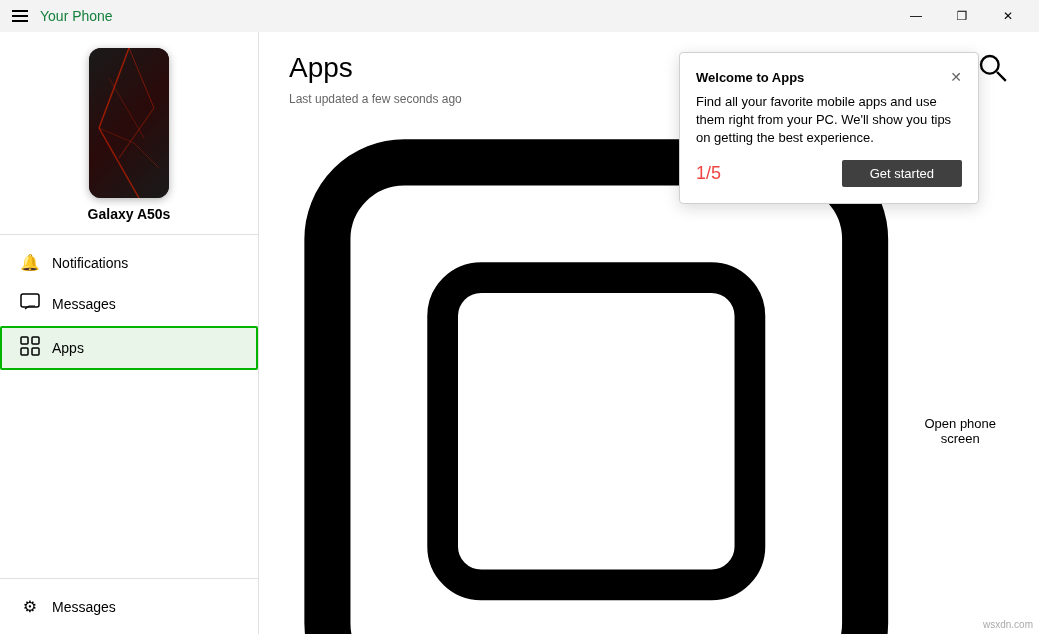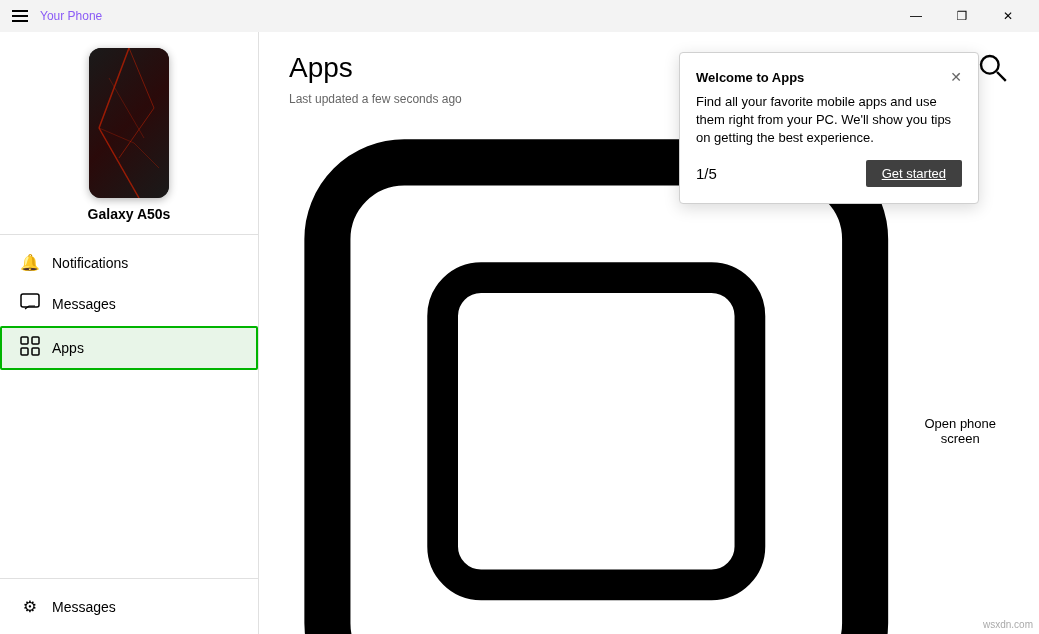--- a/index.html
+++ b/index.html
@@ -4,21 +4,21 @@
   <style>
     * { margin: 0; padding: 0; box-sizing: border-box; }
     body { font-family: 'Segoe UI', sans-serif; width: 1039px; height: 634px; overflow: hidden; background: #f3f3f3; display: flex; flex-direction: column; }
 
     
     .title-bar {
       display: flex; align-items: center; justify-content: space-between;
       background: #f3f3f3; padding: 0 8px; height: 32px; flex-shrink: 0;
     }
     .title-bar-left { display: flex; align-items: center; gap: 8px; }
-    .title-bar-title { font-size: 12px; color: #8b5cf6; }
+    .title-bar-title { font-size: 14px; color: #15803d; }
     .title-bar-controls { display: flex; gap: 0; }
     .title-bar-btn {
       width: 46px; height: 32px; display: flex; align-items: center; justify-content: center;
       background: transparent; border: none; cursor: pointer; font-size: 12px; color: #000;
     }
 
     
     .app-body { display: flex; flex: 1; overflow: hidden; }
 
     
@@ -83,24 +83,24 @@
       position: absolute; top: 20px; right: 60px;
       width: 300px; background: #fff;
       border: 1px solid #d0d0d0; border-radius: 4px;
       box-shadow: 0 4px 16px rgba(0,0,0,0.15); padding: 16px; z-index: 100;
     }
     .popup-header { display: flex; align-items: center; justify-content: space-between; margin-bottom: 8px; }
     .popup-title { font-size: 13px; font-weight: 600; color: #000; }
     .popup-close { background: none; border: none; cursor: pointer; font-size: 14px; color: #666; }
     .popup-body { font-size: 13px; color: #000; line-height: 1.4; margin-bottom: 12px; }
     .popup-footer { display: flex; align-items: center; justify-content: space-between; }
-    .popup-page { font-size: 15px; color: #000000; }
+    .popup-page { font-size: 18px; color: #ef4444; }
     .popup-btn {
       background: #404040; color: #fff; border: none; border-radius: 2px;
-      padding: 6px 16px; font-size: 13px; cursor: pointer; text-decoration: underline;
+      padding: 6px 28px; font-size: 13px; cursor: pointer;
     }
 
     
     .watermark {
       position: fixed; bottom: 4px; right: 6px;
       font-size: 10px; color: #aaa;
     }
 
     
     .hamburger { display: flex; flex-direction: column; gap: 3px; cursor: pointer; padding: 4px; }

